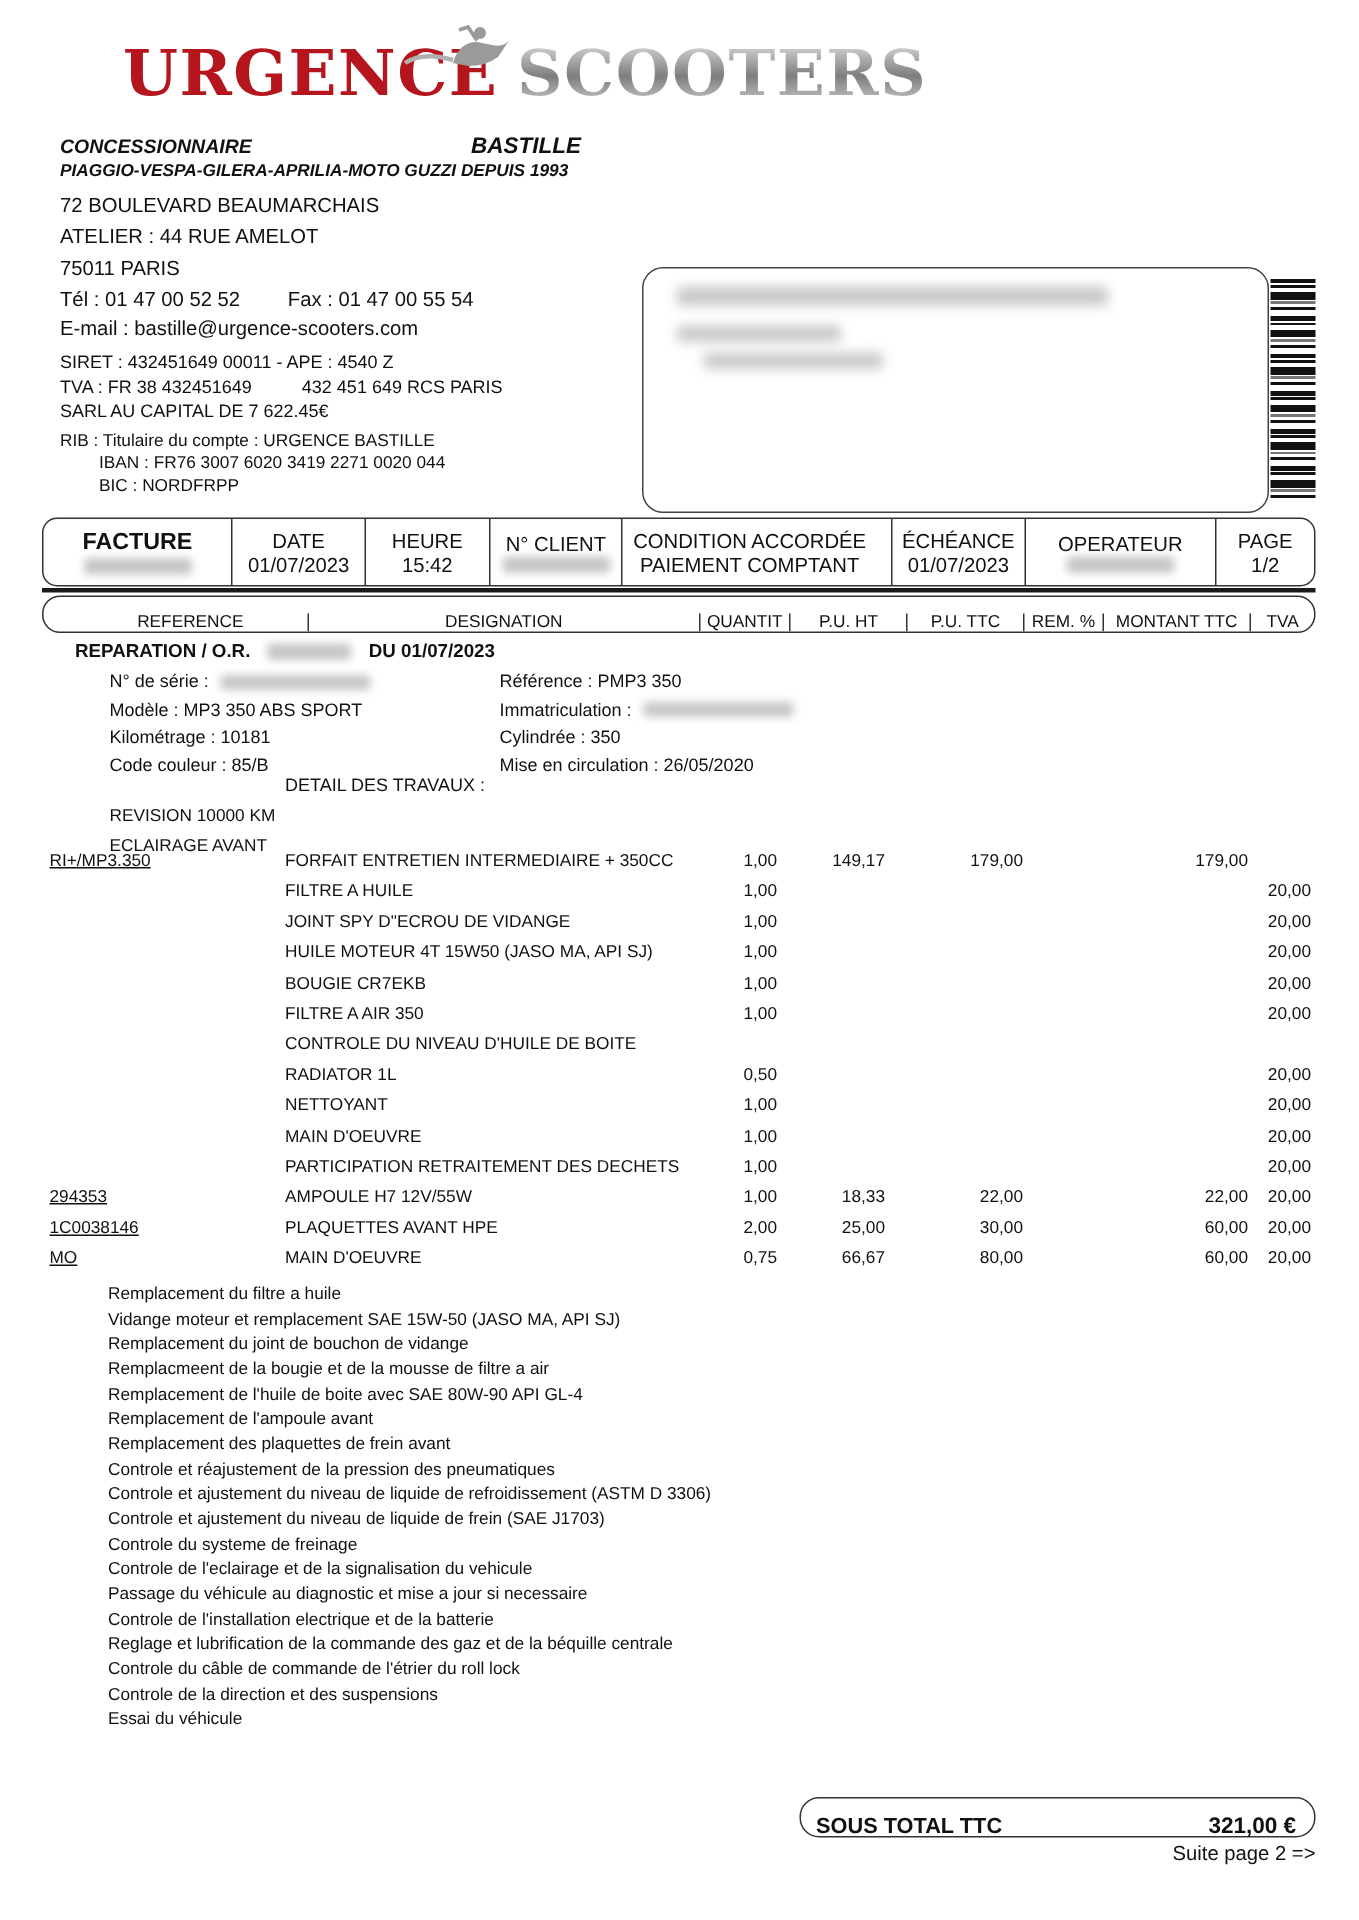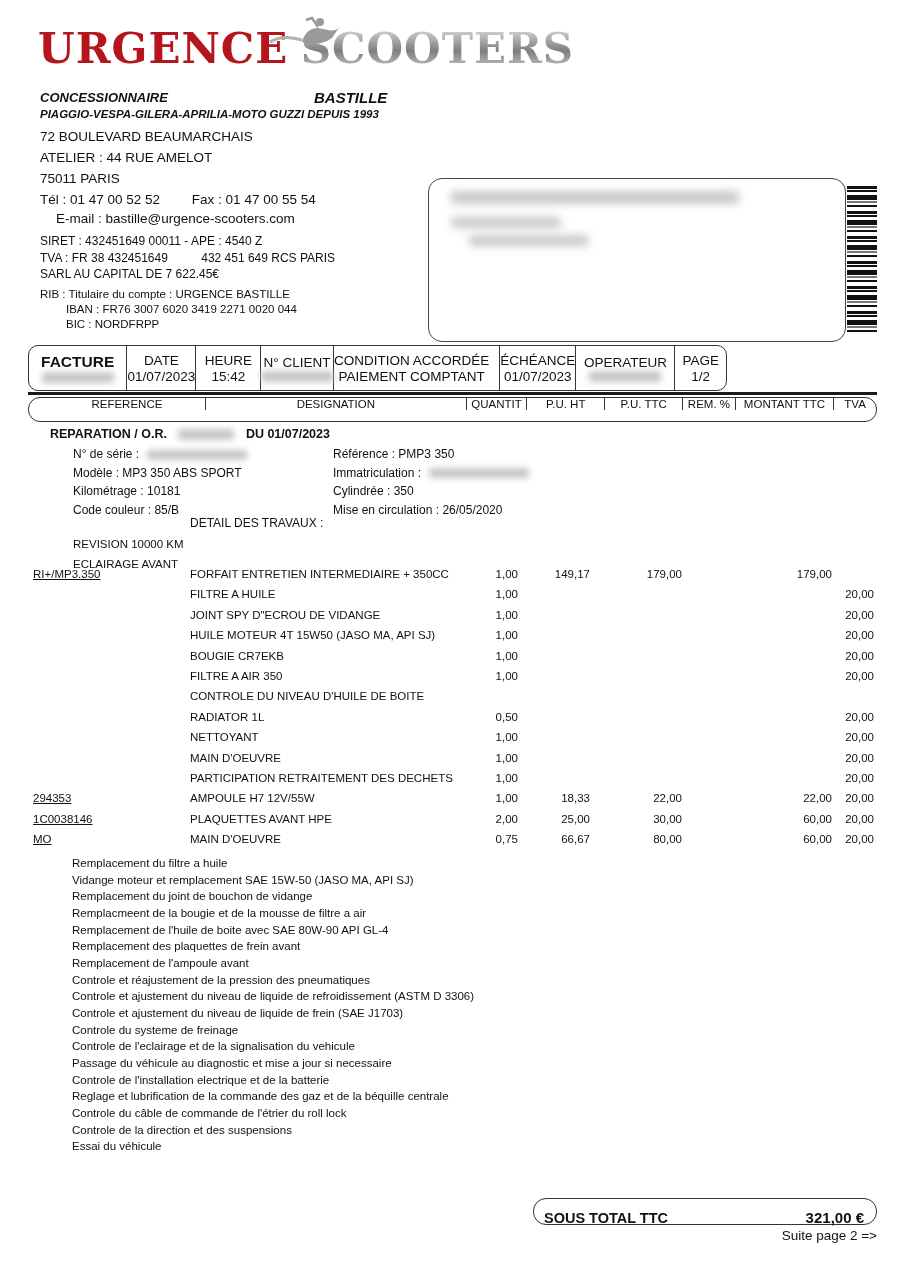--- a/index.html
+++ b/index.html
@@ -2,51 +2,51 @@
 <html><head>
 <meta charset="utf-8">
 <style>
   * { margin:0; padding:0; box-sizing:border-box; }
   html,body { background:#fff; }
   body { font-family:"Liberation Sans", sans-serif; color:#111; }
   .page { position:relative; width:906px; height:1280px; background:#fff; overflow:hidden; }
   .abs { position:absolute; }
 
   
-  .logo-red { font-weight:bold; font-size:42px; letter-spacing:1px; color:#b5151c; font-family:"DejaVu Serif", serif; }
+  .logo-red { font-weight:bold; font-size:42px; letter-spacing:1px; color:#b5151c; font-family:"DejaVu Serif", serif;margin-left:44px; }
   .logo-grey { font-weight:bold; font-size:42px; letter-spacing:1px; font-family:"DejaVu Serif", serif;
     background:linear-gradient(180deg,#e9e9e9 0%,#7e7e7e 55%,#d6d6d6 100%);
     -webkit-background-clip:text; background-clip:text; color:transparent; }
   .concess { font-weight:bold; font-style:italic; font-size:13px; }
   .bastille { font-weight:bold; font-style:italic; font-size:15px; }
   .brands { font-weight:bold; font-style:italic; font-size:11.5px; }
   .addr { font-size:13.5px; line-height:21px; }
   .small { font-size:12px; line-height:17px; }
   .rib { font-size:11.5px; line-height:15.5px; }
 
   .redact { display:inline-block; background:#c6c6c6; filter:blur(3px); border-radius:3px; vertical-align:middle; }
 
   .customer-box { left:428px; top:178px; width:418px; height:164px; border:1.6px solid #444; border-radius:14px; }
   .cust-bar { position:absolute; background:#c9c9c9; filter:blur(4px); border-radius:4px; }
 
   .barcode { left:847px; top:186px; width:30px; height:146px;
     background:repeating-linear-gradient(180deg,#111 0 3px,#fff 3px 4px,#111 4px 6px,#fff 6px 9px,#111 9px 14px,#fff 14px 15px,#777 15px 17px,#fff 17px 19px,#111 19px 21px,#fff 21px 25px); }
 
-  .facture-box { left:28px; top:345px; width:699px; height:46px; border:1.6px solid #333; border-radius:10px;
+  .facture-box { left:28px; top:345px; width:849px; height:46px; border:1.6px solid #333; border-radius:10px;
     display:flex; overflow:hidden; }
   .hcell { display:flex; flex-direction:column; justify-content:center; align-items:center; gap:1px; border-left:1.2px solid #333; }
   .hcell:first-child { border-left:none; }
   .hlabel { font-size:13.5px; white-space:nowrap; }
   .hvalue { font-size:13.5px; white-space:nowrap; }
   .b15 { font-weight:bold; font-size:15.5px; }
 
   .thick-rule { left:28px; top:392px; width:849px; height:3px; background:#1a1a1a; }
 
   .cols-box { left:28px; top:397px; width:849px; height:25px; border:1.4px solid #333; border-radius:12px;
-    display:flex; overflow:hidden; align-items:flex-start;padding-left:20px; }
+    display:flex; overflow:hidden; align-items:flex-end;padding-left:20px; }
   .ccell { display:flex; align-items:center; justify-content:center; font-size:11.5px; border-left:1.1px solid #333; white-space:nowrap; }
   .ccell:first-child { border-left:none; }
 
   .repair-title { left:50px; top:427px; font-size:12.5px; font-weight:bold; }
   .veh-line { font-size:12px; line-height:18.5px; white-space:nowrap; }
   .detail-label { left:190px; top:516px; font-size:12px; }
   .work-pre { left:73px; top:534px; font-size:11.5px; line-height:20px; }
 
   .items { left:28px; top:568px; width:852px; }
   .item-row { display:flex; height:20.4px; align-items:flex-start; font-size:11.5px; }
@@ -88,21 +88,21 @@
   <div class="abs brands" style="left:40px;top:108px;">PIAGGIO-VESPA-GILERA-APRILIA-MOTO GUZZI  DEPUIS 1993</div>
 
   <div class="abs addr" style="left:40px;top:126px;">72 BOULEVARD BEAUMARCHAIS</div>
   <div class="abs addr" style="left:40px;top:147px;">ATELIER : 44 RUE AMELOT</div>
   <div class="abs addr" style="left:40px;top:168px;">75011 PARIS</div>
 
   <div class="abs addr" style="left:40px;top:189px;">
     <span>Tél : 01 47 00 52 52</span>
     <span style="margin-left:28px;">Fax : 01 47 00 55 54</span>
   </div>
-  <div class="abs addr" style="left:40px;top:208px;margin-left:16px;">E-mail : bastille@urgence-scooters.com</div>
+  <div class="abs addr" style="left:40px;top:208px;">E-mail : bastille@urgence-scooters.com</div>
 
   <div class="abs small" style="left:40px;top:233px;">SIRET : 432451649 00011  - APE : 4540 Z</div>
   <div class="abs small" style="left:40px;top:250px;">
     <span>TVA : FR 38 432451649</span>
     <span style="margin-left:30px;">432 451 649 RCS PARIS</span>
   </div>
   <div class="abs small" style="left:40px;top:266px;">SARL AU CAPITAL DE 7 622.45€</div>
 
   <div class="abs rib" style="left:40px;top:287px;">RIB : Titulaire du compte : URGENCE  BASTILLE</div>
   <div class="abs rib" style="left:66px;top:302px;">IBAN : FR76 3007 6020 3419 2271 0020 044</div>
@@ -329,22 +329,22 @@
         <span class="c-tva">20,00</span>
       </div>
     </div>
 
   <div class="abs notes" id="notes">
       <div>Remplacement du filtre a huile</div>
       <div>Vidange moteur et remplacement SAE 15W-50 (JASO MA, API SJ)</div>
       <div>Remplacement du joint de bouchon de vidange</div>
       <div>Remplacmeent de la bougie et de la mousse de filtre a air</div>
       <div>Remplacement de l'huile de boite avec SAE 80W-90 API GL-4</div>
+      <div>Remplacement de l'ampoule avant</div>
       <div>Remplacement des plaquettes de frein avant</div>
-      <div>Remplacement de l'ampoule avant</div>
       <div>Controle et réajustement de la pression des pneumatiques</div>
       <div>Controle et ajustement du niveau de liquide de refroidissement  (ASTM D 3306)</div>
       <div>Controle et ajustement du niveau de liquide de frein (SAE J1703)</div>
       <div>Controle du systeme de freinage</div>
       <div>Controle de l'eclairage et de la signalisation du vehicule</div>
       <div>Passage du véhicule au diagnostic et mise a jour si necessaire</div>
       <div>Controle de l'installation electrique et de la batterie</div>
       <div>Reglage et lubrification de la commande des gaz et de la béquille centrale</div>
       <div>Controle du câble de commande de l'étrier du roll lock</div>
       <div>Controle de la direction et des suspensions</div>

